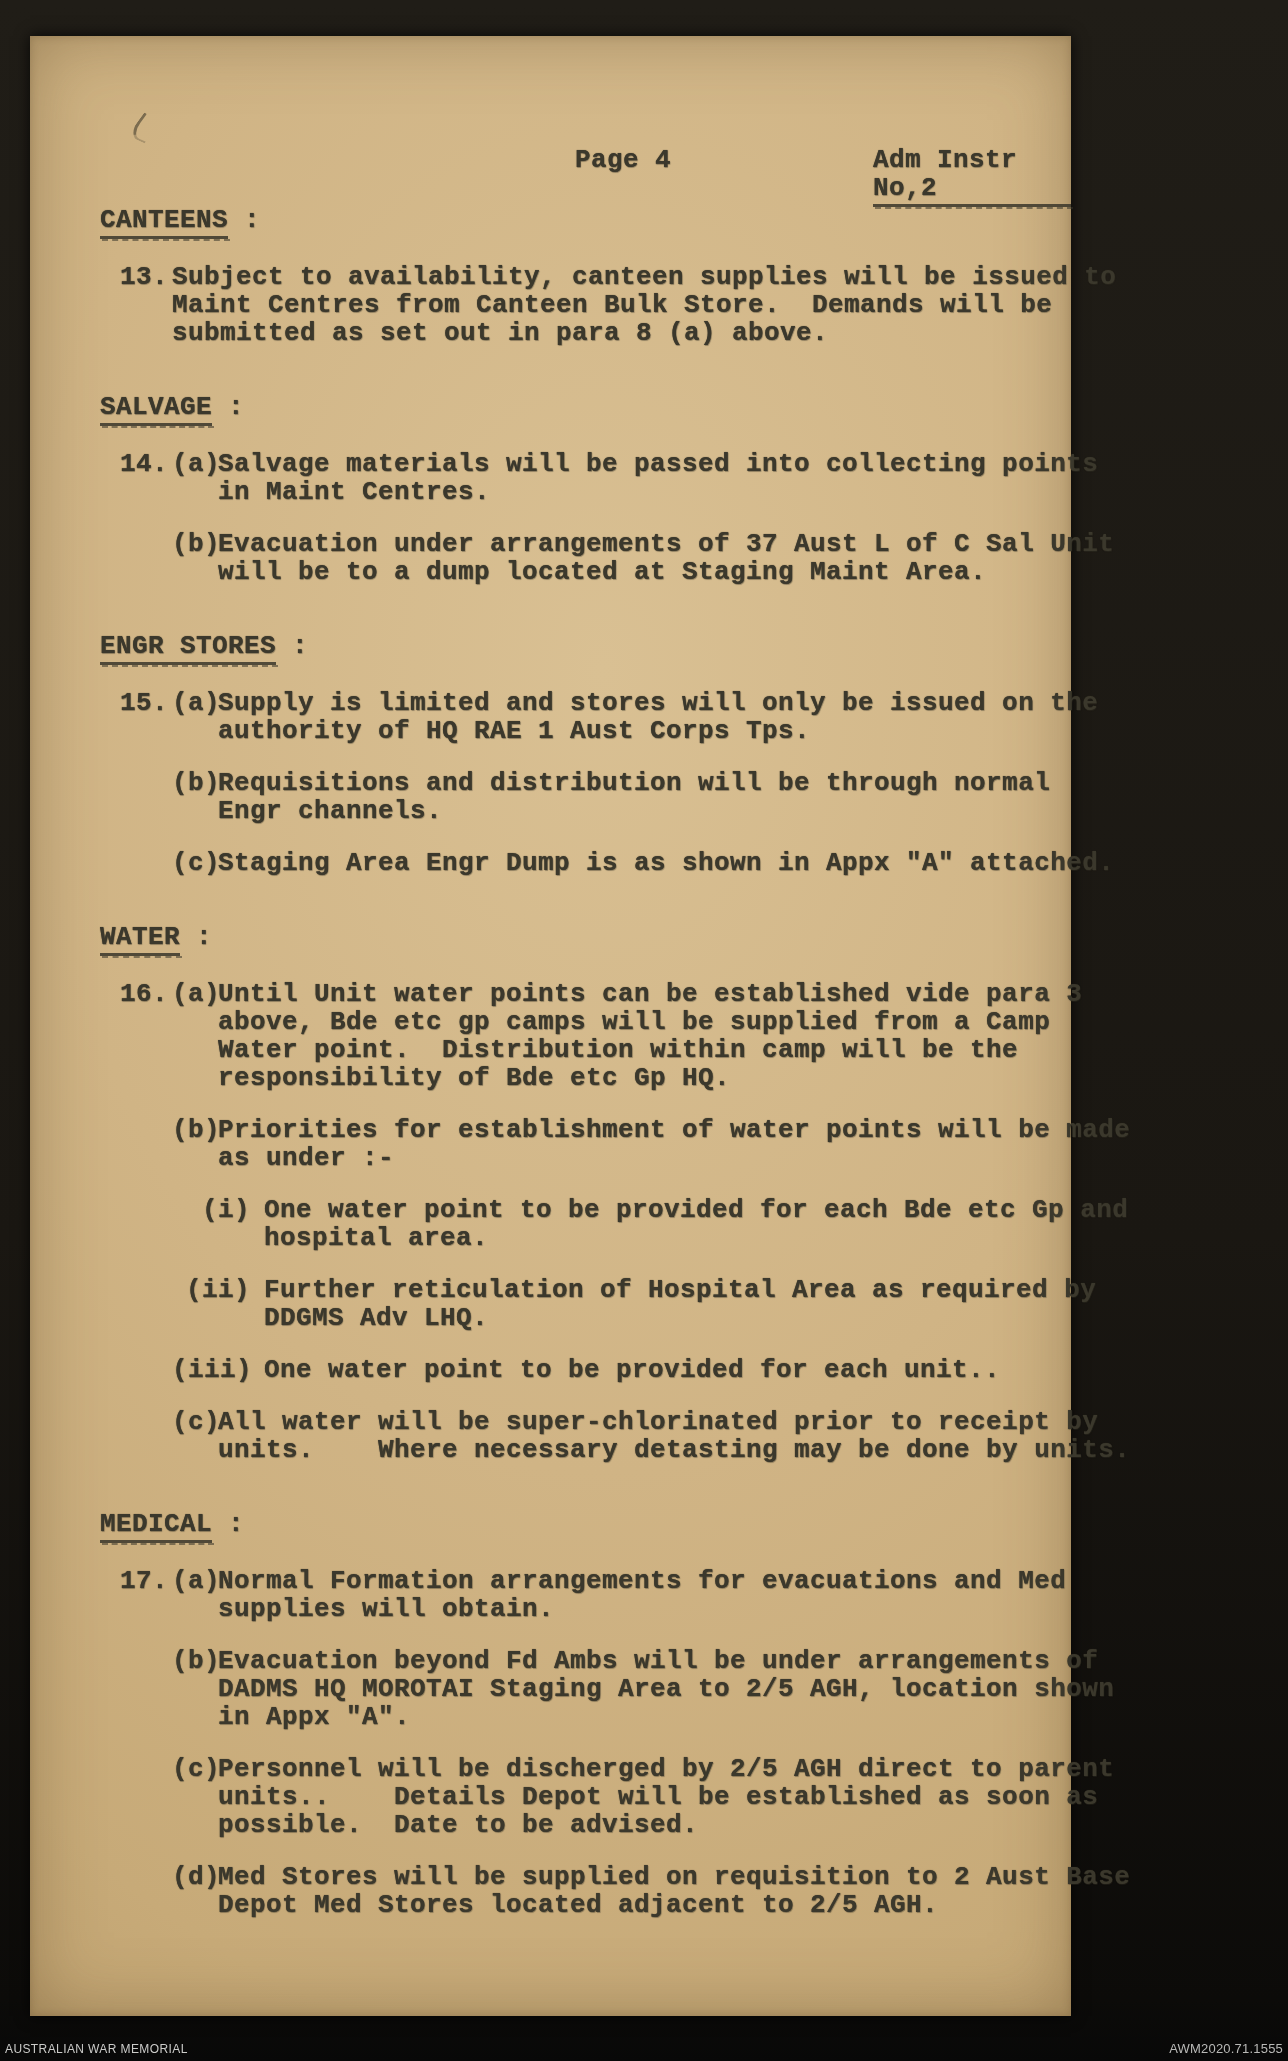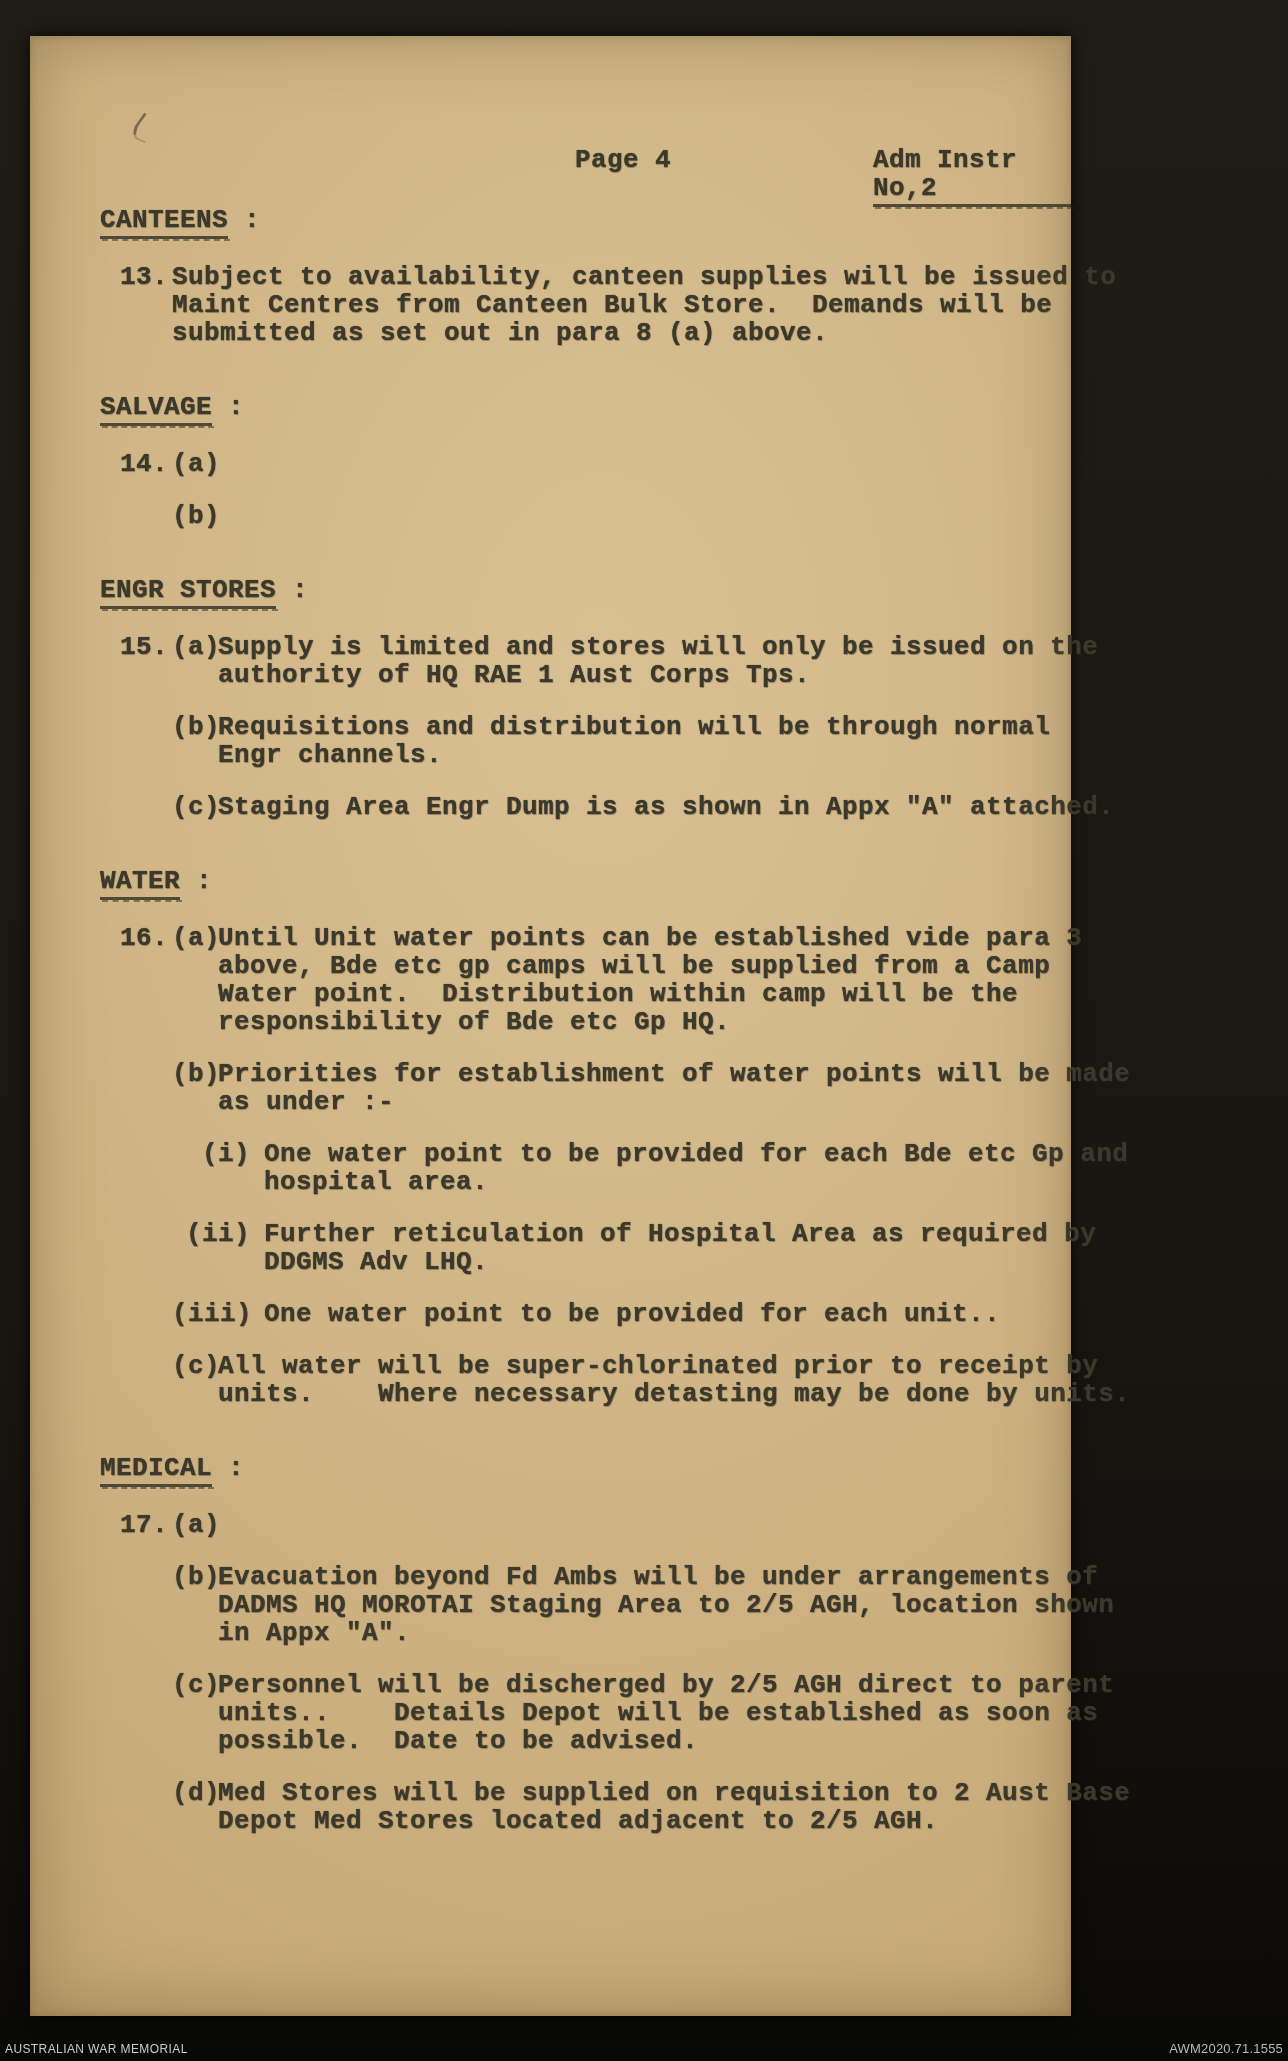--- a/index.html
+++ b/index.html
@@ -77,24 +77,28 @@
 Maint Centres from Canteen Bulk Store.  Demands will be
 submitted as set out in para 8 (a) above.</div>
       </div>
     </div>
 
     <div class="section">
       <div class="sec-head"><span class="u">SALVAGE</span><span> :</span></div>
       <div class="para">
         <span class="col-num">14.</span>
         <span class="col-sub">(a)</span>
+        <div class="body">Salvage materials will be passed into collecting points
+in Maint Centres.</div>
       </div>
       <div class="para">
         <span class="col-num"></span>
         <span class="col-sub">(b)</span>
+        <div class="body">Evacuation under arrangements of 37 Aust L of C Sal Unit
+will be to a dump located at Staging Maint Area.</div>
       </div>
     </div>
 
     <div class="section">
       <div class="sec-head"><span class="u">ENGR STORES</span><span> :</span></div>
       <div class="para">
         <span class="col-num">15.</span>
         <span class="col-sub">(a)</span>
         <div class="body">Supply is limited and stores will only be issued on the
 authority of HQ RAE 1 Aust Corps Tps.</div>
@@ -151,20 +155,22 @@
         <div class="body">All water will be super-chlorinated prior to receipt by
 units.    Where necessary detasting may be done by units.</div>
       </div>
     </div>
 
     <div class="section">
       <div class="sec-head"><span class="u">MEDICAL</span><span> :</span></div>
       <div class="para">
         <span class="col-num">17.</span>
         <span class="col-sub">(a)</span>
+        <div class="body">Normal Formation arrangements for evacuations and Med
+supplies will obtain.</div>
       </div>
       <div class="para">
         <span class="col-num"></span>
         <span class="col-sub">(b)</span>
         <div class="body">Evacuation beyond Fd Ambs will be under arrangements of
 DADMS HQ MOROTAI Staging Area to 2/5 AGH, location shown
 in Appx "A".</div>
       </div>
       <div class="para">
         <span class="col-num"></span>

